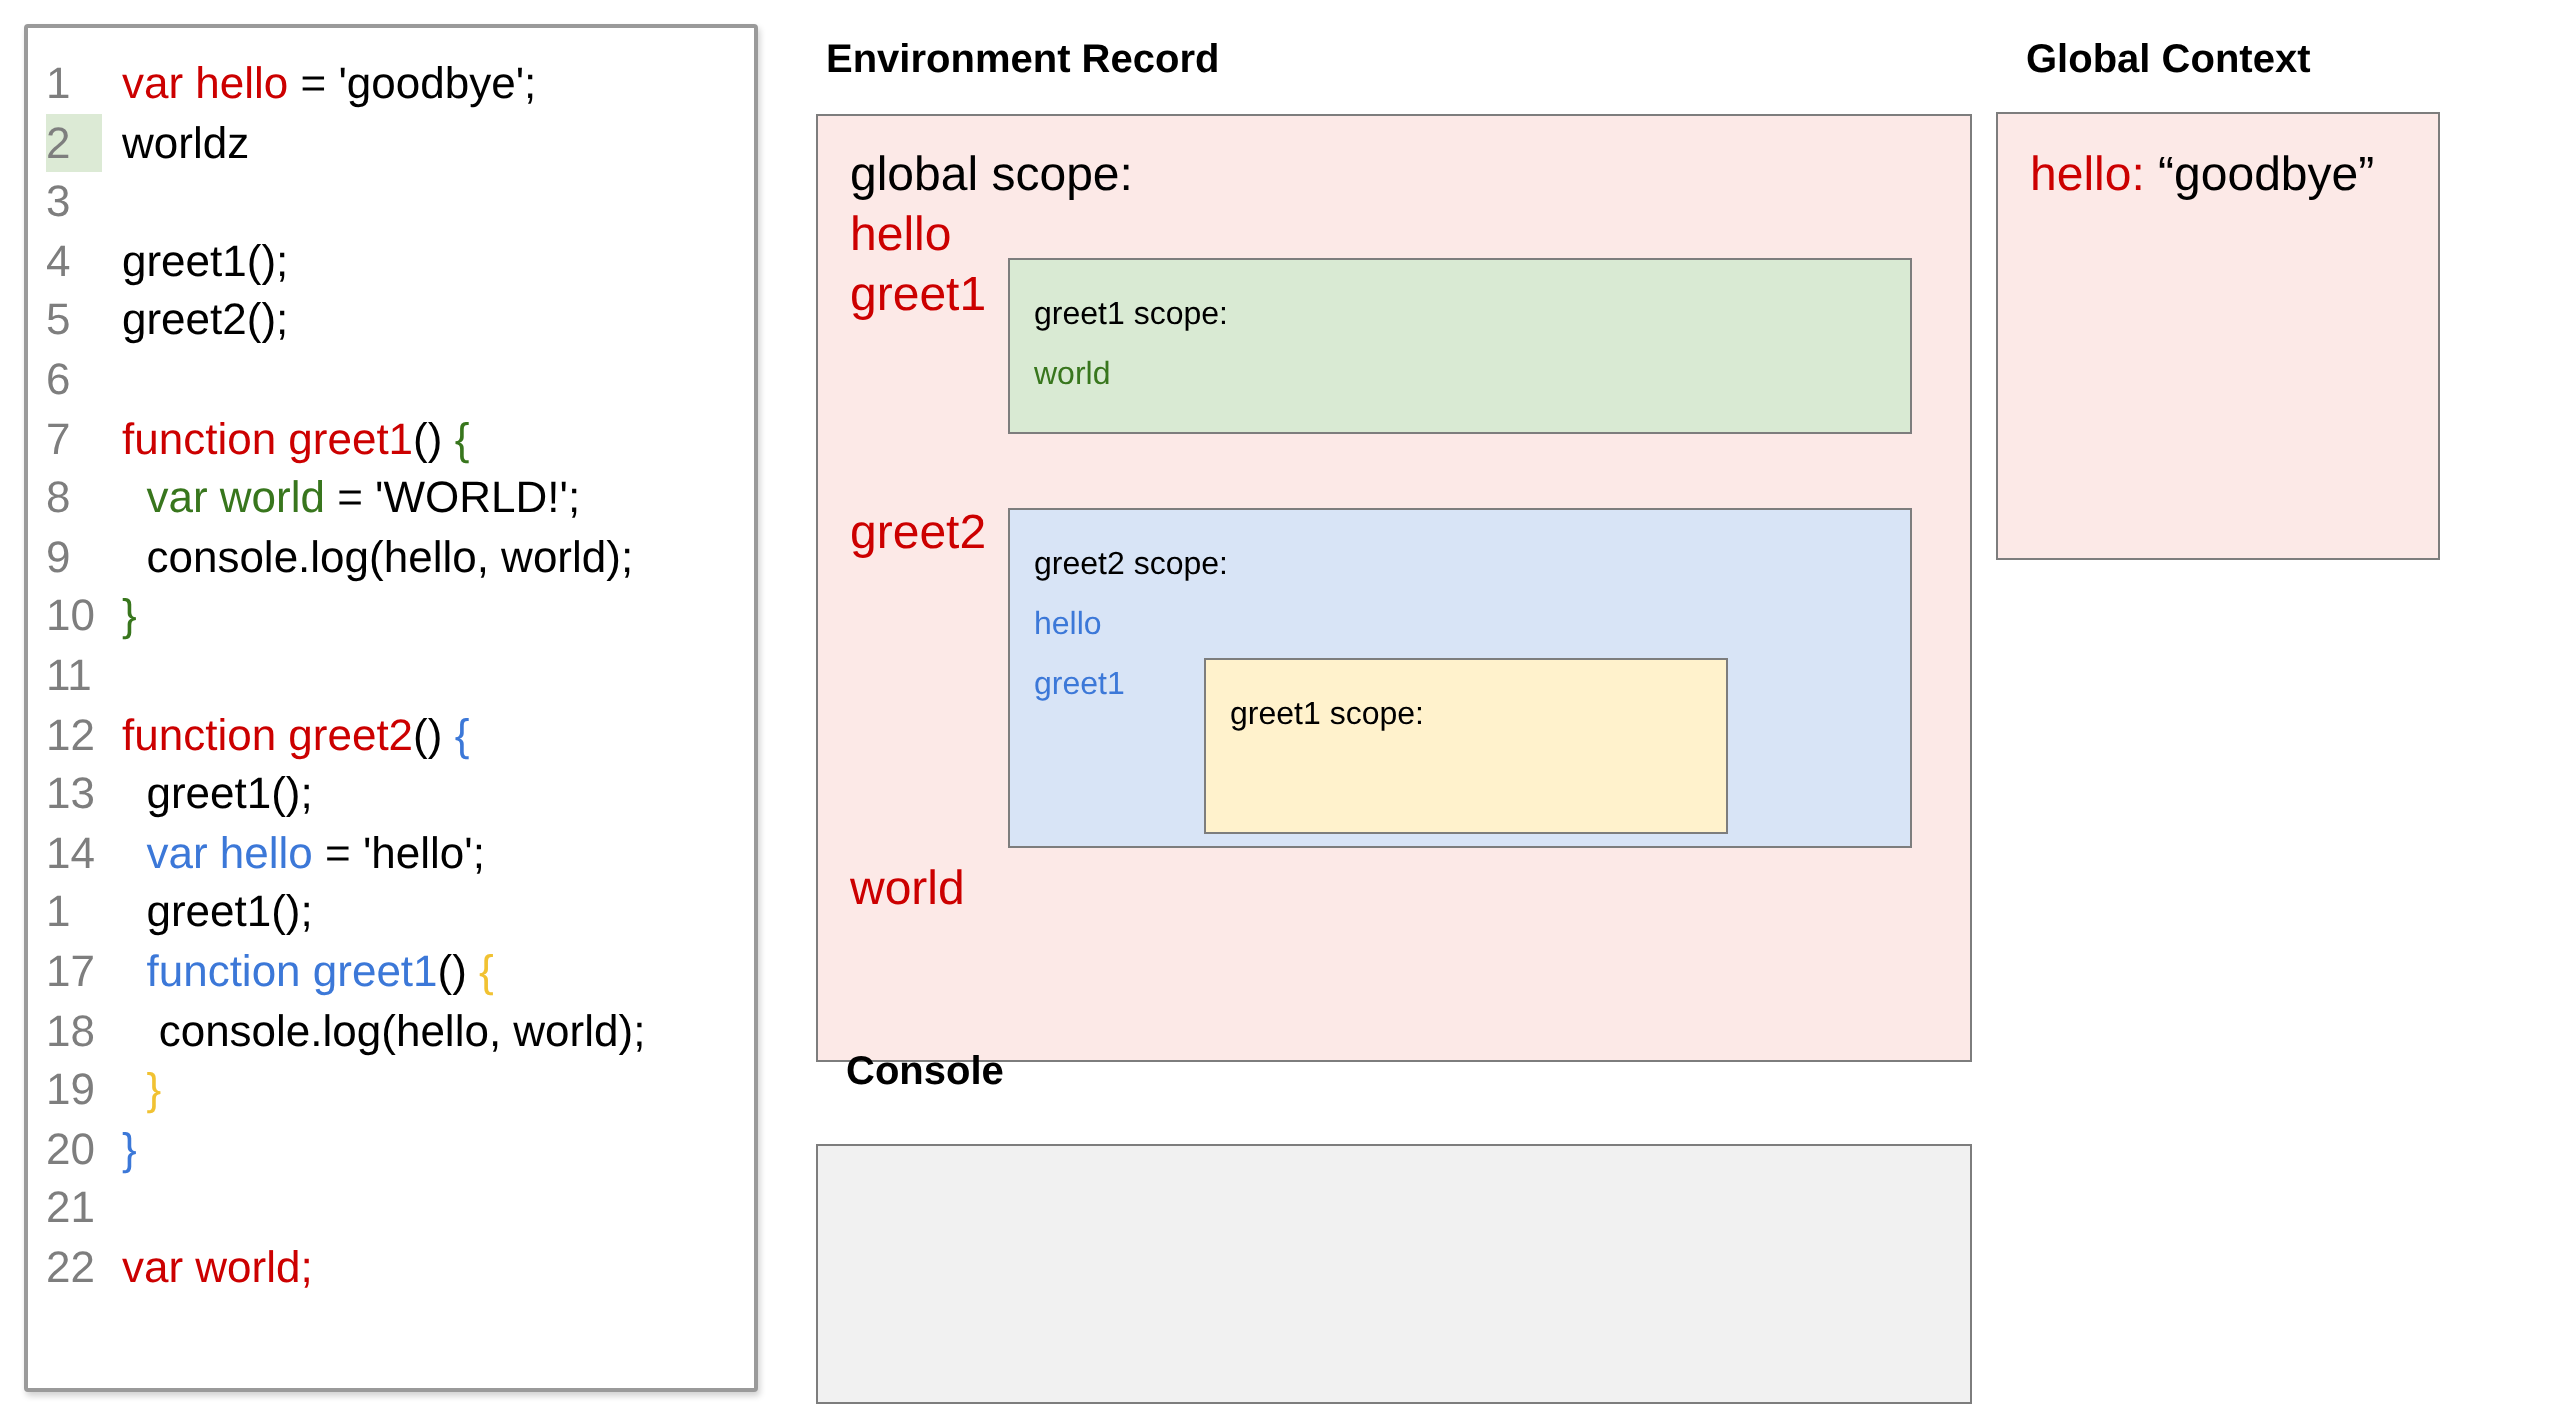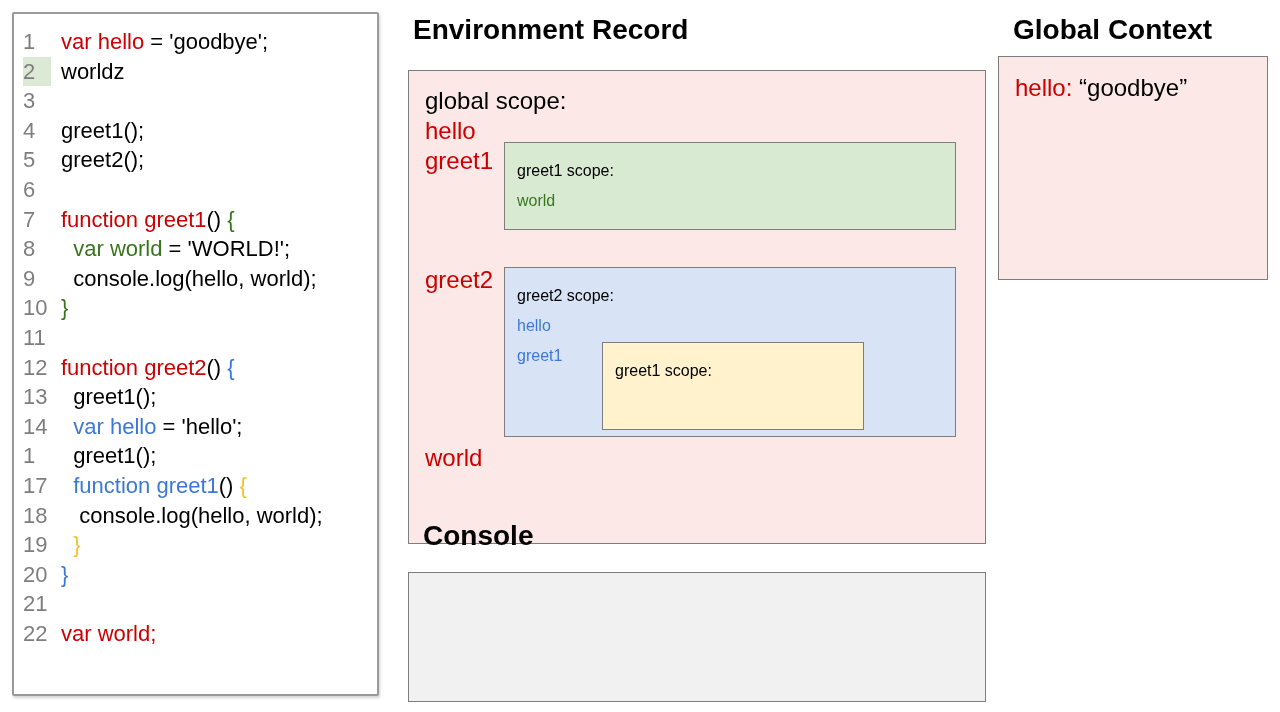--- a/index.html
+++ b/index.html
@@ -28,29 +28,29 @@
   }
   .line-num.hl{background:var(--line_highlight);}
   .line-content{flex:1 1 auto;color:#000;}
   .c-red{color:var(--red);}
   .c-green{color:var(--green);}
   .c-blue{color:var(--blue);}
   .c-yellow{color:var(--yellow);}
 
   
   .section-title{
-    position:absolute;font-size:28px;font-weight:700;line-height:28px;color:#000;
+    position:absolute;font-size:20px;font-weight:700;line-height:28px;color:#000;
   }
   .t-er{left:413px;top:16px;}
   .t-gc{left:1013px;top:16px;text-align:right;}
   .t-console{left:423px;top:522px;}
 
   
   .er-box{
-    position:absolute;left:408px;top:70px;width:578px;height:474px;
+    position:absolute;left:408px;top:57px;width:578px;height:474px;
     background:var(--pink_fill);border:1.5px solid var(--border_gray);
     font-size:24px;line-height:30px;
   }
   .er-label{position:absolute;left:16px;white-space:pre;}
   .er-label.black{color:#000;}
   .er-label.red{color:var(--red);}
   .lbl-global{top:15px;}
   .lbl-hello{top:45px;}
   .lbl-greet1{top:75px;}
   .lbl-greet2{top:194px;}
@@ -63,21 +63,21 @@
   .greet1-box{left:95px;top:71px;width:452px;height:88px;background:var(--green_fill);}
   .greet2-box{left:95px;top:196px;width:452px;height:170px;background:var(--blue_fill);}
   .inner-greet1-box{left:97px;top:74px;width:262px;height:88px;background:var(--yellow_fill);}
   .scope-line{display:block;}
   .scope-line.black{color:#000;}
   .scope-line.green{color:var(--green);}
   .scope-line.blue{color:var(--blue);}
 
   
   .gc-box{
-    position:absolute;left:998px;top:56px;width:270px;height:224px;
+    position:absolute;left:998px;top:56px;width:222px;height:224px;
     background:var(--pink_fill);border:1.5px solid var(--border_gray);
     padding:16px;font-size:24px;line-height:30px;
   }
   .gc-name{color:var(--red);}
   .gc-value{color:#000;}
 
   
   .console-box{
     position:absolute;left:408px;top:572px;width:578px;height:130px;
     background:var(--console_fill);border:1.5px solid var(--border_gray);

